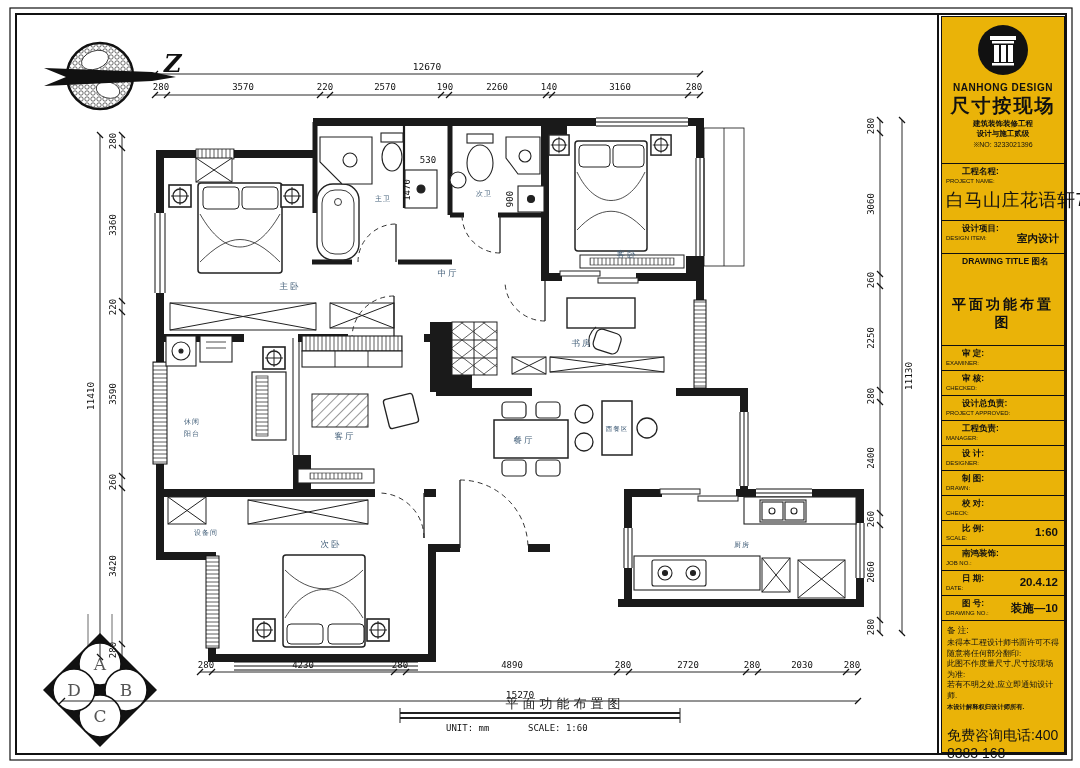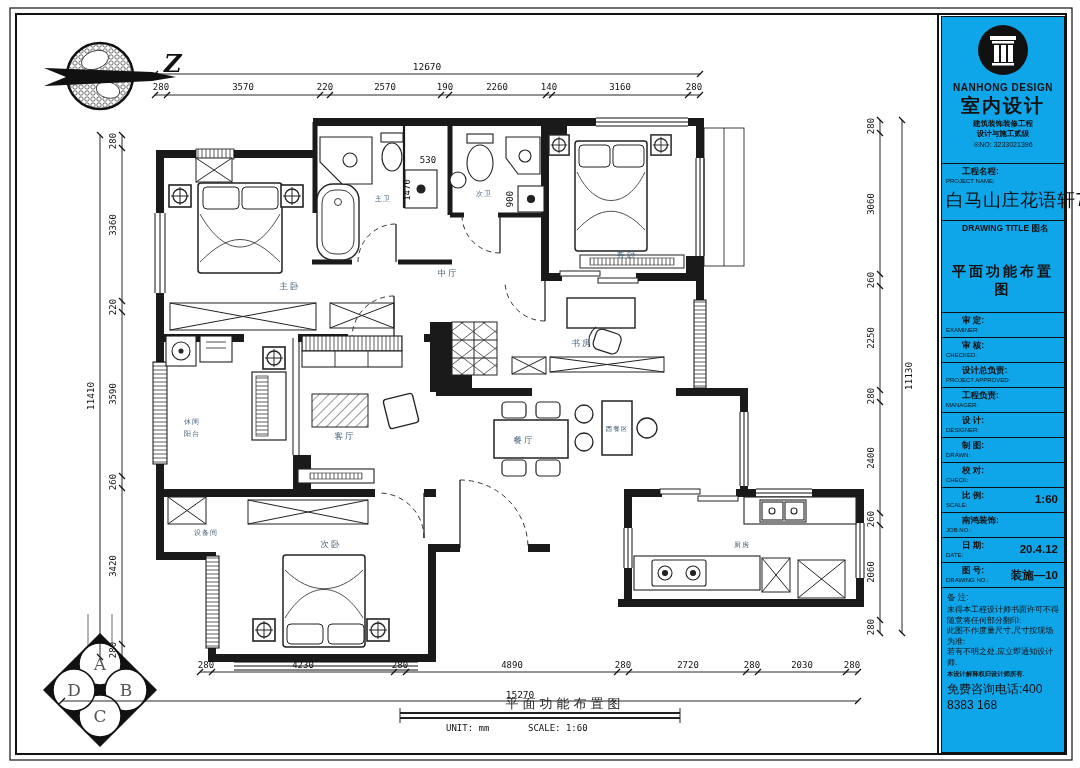--- a/index.html
+++ b/index.html
@@ -9,41 +9,41 @@
   svg .dim{font-size:9px;}
   svg .dimtotal{font-size:9.5px;}
   svg .room{font-family:"DejaVu Sans",sans-serif;font-size:8.5px;fill:#44607a;letter-spacing:2px;}
   svg .roomsm{font-family:"DejaVu Sans",sans-serif;font-size:7px;fill:#44607a;letter-spacing:1px;}
   svg .cap{font-family:"DejaVu Sans",sans-serif;font-size:13px;fill:#222;letter-spacing:4px;}
   svg .capsub{font-size:9px;}
   svg .ztxt{font-family:"DejaVu Serif",serif;font-size:24px;font-weight:bold;font-style:italic;}
   svg .badgeL{font-family:"DejaVu Serif",serif;font-size:17px;fill:#555;}
   
   .tb{position:absolute;left:941px;top:16px;width:124px;height:737px;box-sizing:border-box;
-      background:#0ea5e9;border:1.5px solid #111;color:#111;}
+      background:#eab308;border:1.5px solid #111;color:#111;}
   .tb-logo{height:147px;border-bottom:1.5px solid #111;text-align:center;padding-top:7px;box-sizing:border-box;}
   .brand-en{font-size:10px;font-weight:bold;letter-spacing:.5px;margin-top:2px;}
   .brand-cn{font-size:19px;font-weight:bold;letter-spacing:2px;}
   .brand-sub{font-size:7.5px;font-weight:bold;line-height:1.3;}
   .brand-no{font-size:7px;margin-top:1px;}
   .tb-sec{border-bottom:1.5px solid #111;box-sizing:border-box;padding:2px 4px;position:relative;}
   .lc{font-size:8.5px;font-weight:bold;margin-left:16px;}
   .le{font-size:6px;}
   .tb-proj{height:57px;}
   .pv{font-size:18px;margin-top:4px;letter-spacing:.5px;white-space:nowrap;}
   .tb-design{height:33px;}
   .dv{position:absolute;right:5px;top:11px;font-size:10.5px;font-weight:bold;}
   .tb-dt{height:92px;}
   .dtv{text-align:center;margin-top:28px;font-size:14px;font-weight:bold;letter-spacing:3px;}
   .trow{height:25px;border-bottom:1px solid #111;box-sizing:border-box;padding:2px 4px 0;position:relative;}
   .trow .val{position:absolute;right:6px;top:5px;font-size:11.5px;font-weight:bold;}
   .tb-notes{padding:4px 5px;font-size:8px;line-height:1.32;}
   .tb-notes .nl{font-size:8.5px;font-weight:normal;margin-bottom:2px;}
   .tb-notes .fine{font-size:6.3px;font-weight:bold;margin-top:1px;}
-  .tb-notes .phone{margin-top:4px;font-size:12px;}
+  .tb-notes .phone{margin-top:15px;font-size:14px;}
 </style>
 </head>
 <body>
 
 <div class="sheet">
 
 <svg width="1080" height="768" viewBox="0 0 1080 768">
   <defs>
     <marker id="tk" markerWidth="10" markerHeight="10" refX="5" refY="5" orient="auto" markerUnits="userSpaceOnUse">
       <path d="M2,8 L8,2" stroke="#111" stroke-width="1.3"></path>
@@ -441,29 +441,34 @@
     <svg width="52" height="52" viewBox="0 0 52 52">
       <circle cx="26" cy="26" r="25" fill="#111"></circle>
       <rect x="13" y="12" width="26" height="4" fill="#fff"></rect>
       <rect x="15" y="17" width="22" height="2.5" fill="#fff"></rect>
       <rect x="17" y="21" width="5" height="17" fill="#fff"></rect>
       <rect x="24" y="21" width="5" height="17" fill="#fff"></rect>
       <rect x="31" y="21" width="5" height="17" fill="#fff"></rect>
       <rect x="15" y="39" width="22" height="2.5" fill="#fff"></rect>
     </svg>
     <div class="brand-en">NANHONG DESIGN</div>
-    <div class="brand-cn">室内设计</div>
+    <div class="brand-cn">尺寸按现场</div>
     <div class="brand-sub">建筑装饰装修工程</div>
     <div class="brand-sub">设计与施工贰级</div>
     <div class="brand-no">※NO: 3233021396</div>
   </div>
   <div class="tb-sec tb-proj">
     <div class="lc">工程名程:</div>
     <div class="le">PROJECT NAME:</div>
     <div class="pv">白马山庄花语轩7-1602</div>
+  </div>
+  <div class="tb-sec tb-design">
+    <div class="lc">设计项目:</div>
+    <div class="le">DESIGN ITEM:</div>
+    <div class="dv">室内设计</div>
   </div>
   <div class="tb-sec tb-dt">
     <div class="lc">DRAWING TITLE 图名</div>
     <div class="dtv">平面功能布置图</div>
   </div>
   <div class="tb-rows">
     <div class="trow">
           <div class="lc">审  定:</div>
           <div class="le">EXAMINER:</div>
           <div class="val"></div>

